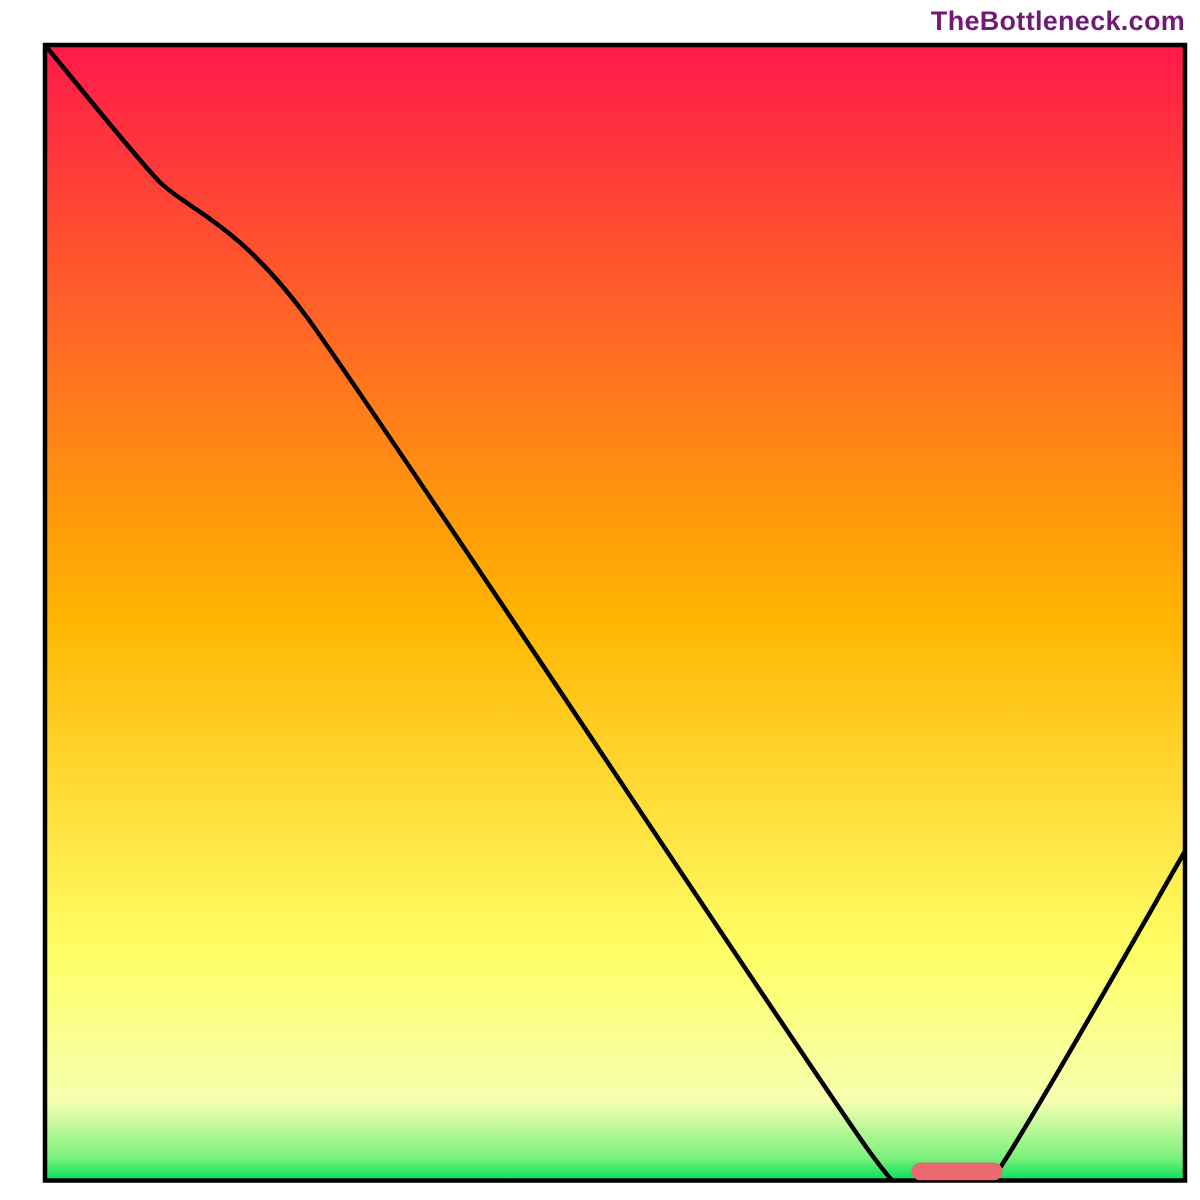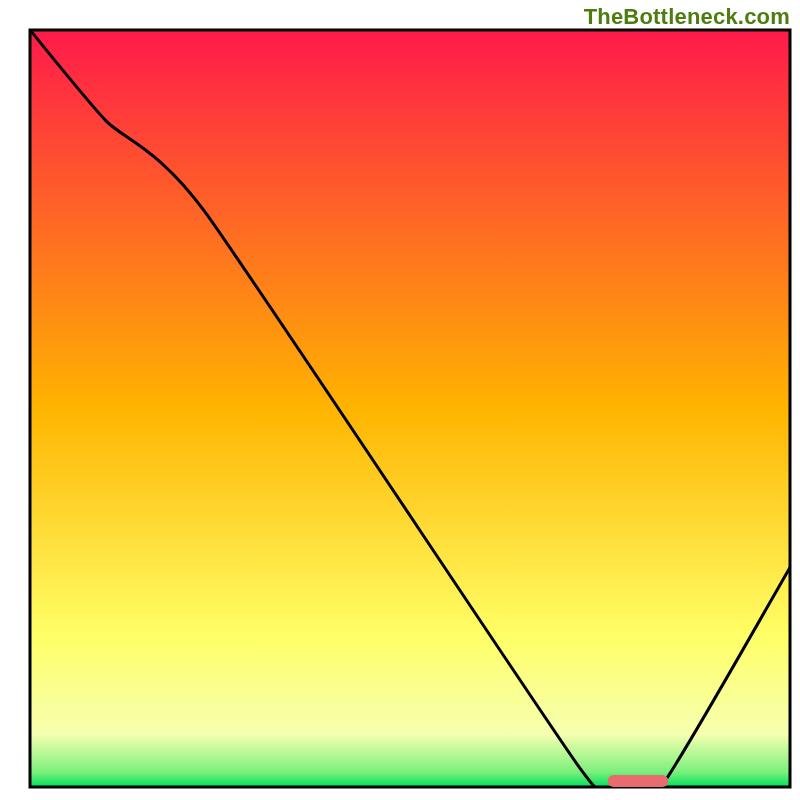--- a/index.html
+++ b/index.html
@@ -12,23 +12,23 @@
   }
   .container {
     position: relative;
     width: 800px;
     height: 800px;
   }
   .watermark {
     position: absolute;
     top: 4px;
     right: 10px;
-    font-size: 22px;
+    font-size: 18px;
     font-weight: 600;
-    color: #4d7c0f;
+    color: #701a75;
     letter-spacing: 0.2px;
     z-index: 10;
   }
   svg.chart {
     position: absolute;
     top: 0;
     left: 0;
   }
 </style>
 </head>

